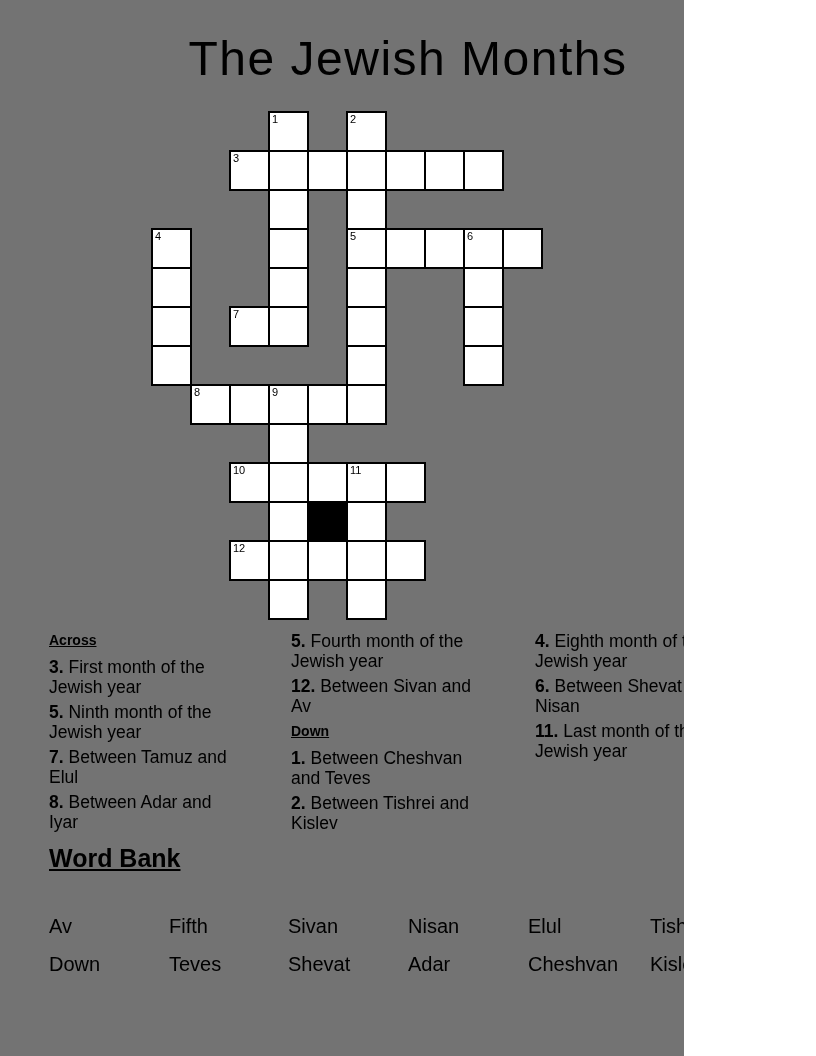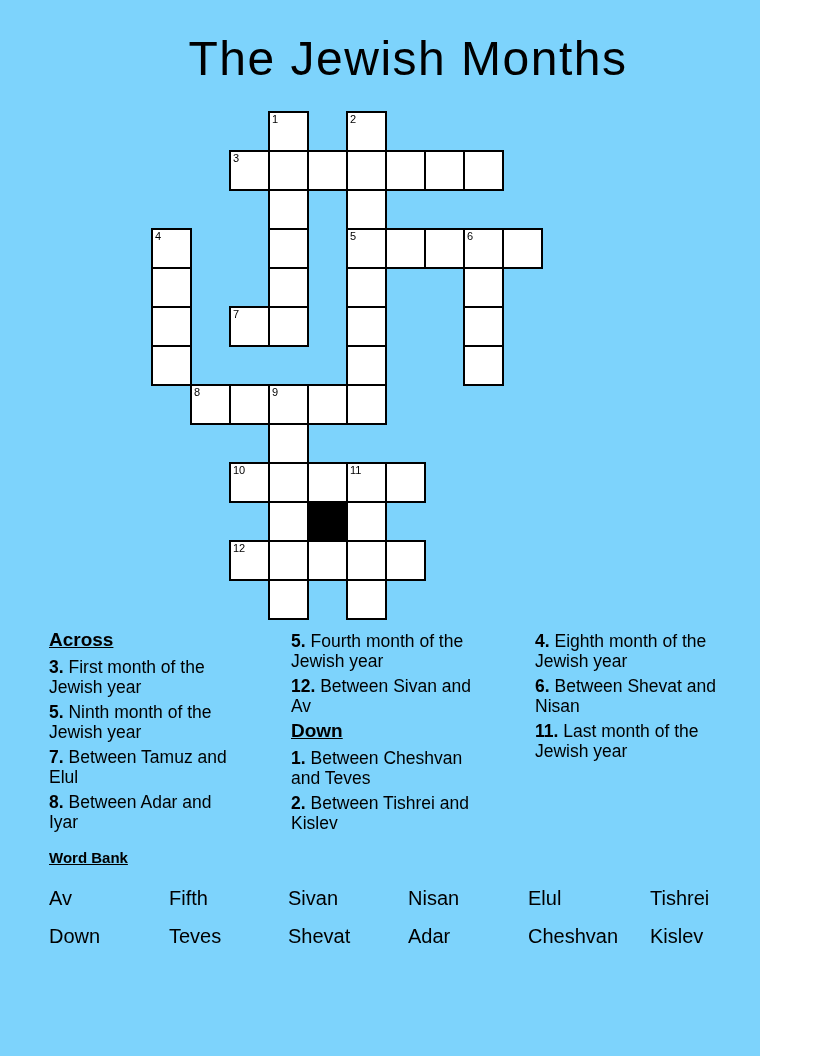--- a/index.html
+++ b/index.html
@@ -1,20 +1,20 @@
 <!DOCTYPE html>
 <html><head>
 <meta charset="utf-8">
 <style>
   html, body { margin: 0; padding: 0; background: #fff; }
   .page {
     position: relative;
-    width: 760px;
+    width: 684px;
     height: 1056px;
-    background: #7dd3fc;
+    background: #737373;
     font-family: "Liberation Sans", sans-serif;
     color: #000;
     overflow: hidden;
     text-decoration: underline;
   }
   .title {
     position: absolute;
     top: 33px;
     left: 0;
     width: 816px;
@@ -48,43 +48,44 @@
   .clue-col {
     position: absolute;
     top: 630px;
     font-size: 17.5px;
     line-height: 20px;
   }
   #clue-col-1 { left: 49px;  width: 190px; }
   #clue-col-2 { left: 291px; width: 195px; top: 631px; }
   #clue-col-3 { left: 535px; width: 200px; top: 631px; }
   .clue-heading {
-    font-size: 19px;
+    font-size: 14px;
     font-weight: 700;
     text-decoration: underline;
     margin-bottom: 7px;
   }
   .clue { margin-bottom: 5px; }
   .clue b { font-weight: 700; }
   .wb-heading {
     position: absolute;
     left: 49px;
     top: 845px;
-    font-size: 15px;
+    font-size: 25px;
     line-height: 26px;
     font-weight: 700;
     text-decoration: underline;
     text-align: right;
   }
   .wb-words { position: absolute; left: 0; top: 0; width: 816px; height: 1056px; pointer-events: none; }
   .wb-word {
     position: absolute;
     font-size: 20px;
     line-height: 24px;
     white-space: nowrap;
+    margin-top: 28px;
   }
 </style>
 </head>
 <body>
 
 <div class="page">
   <h1 class="title">The Jewish Months</h1>
   <div class="grid">
       <div class="cell" style="left: 268px; top: 111px;">
         <span class="num">1</span>

